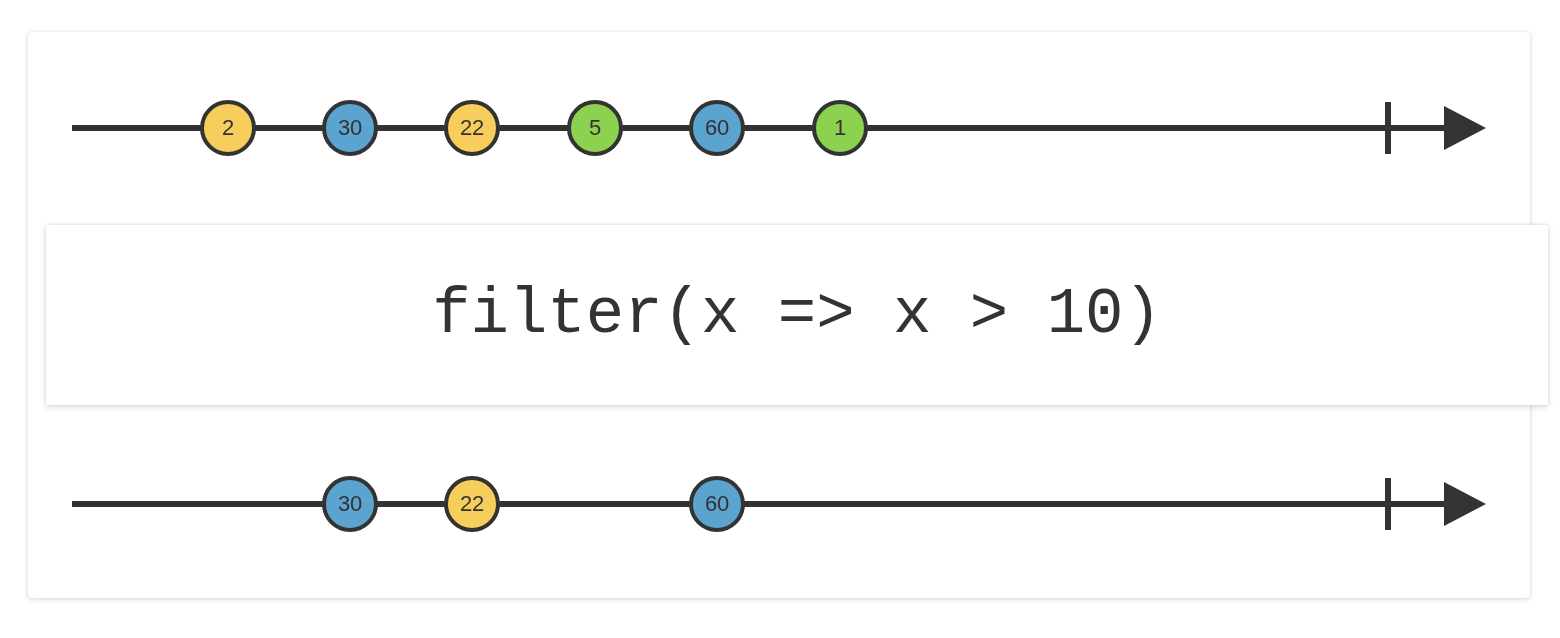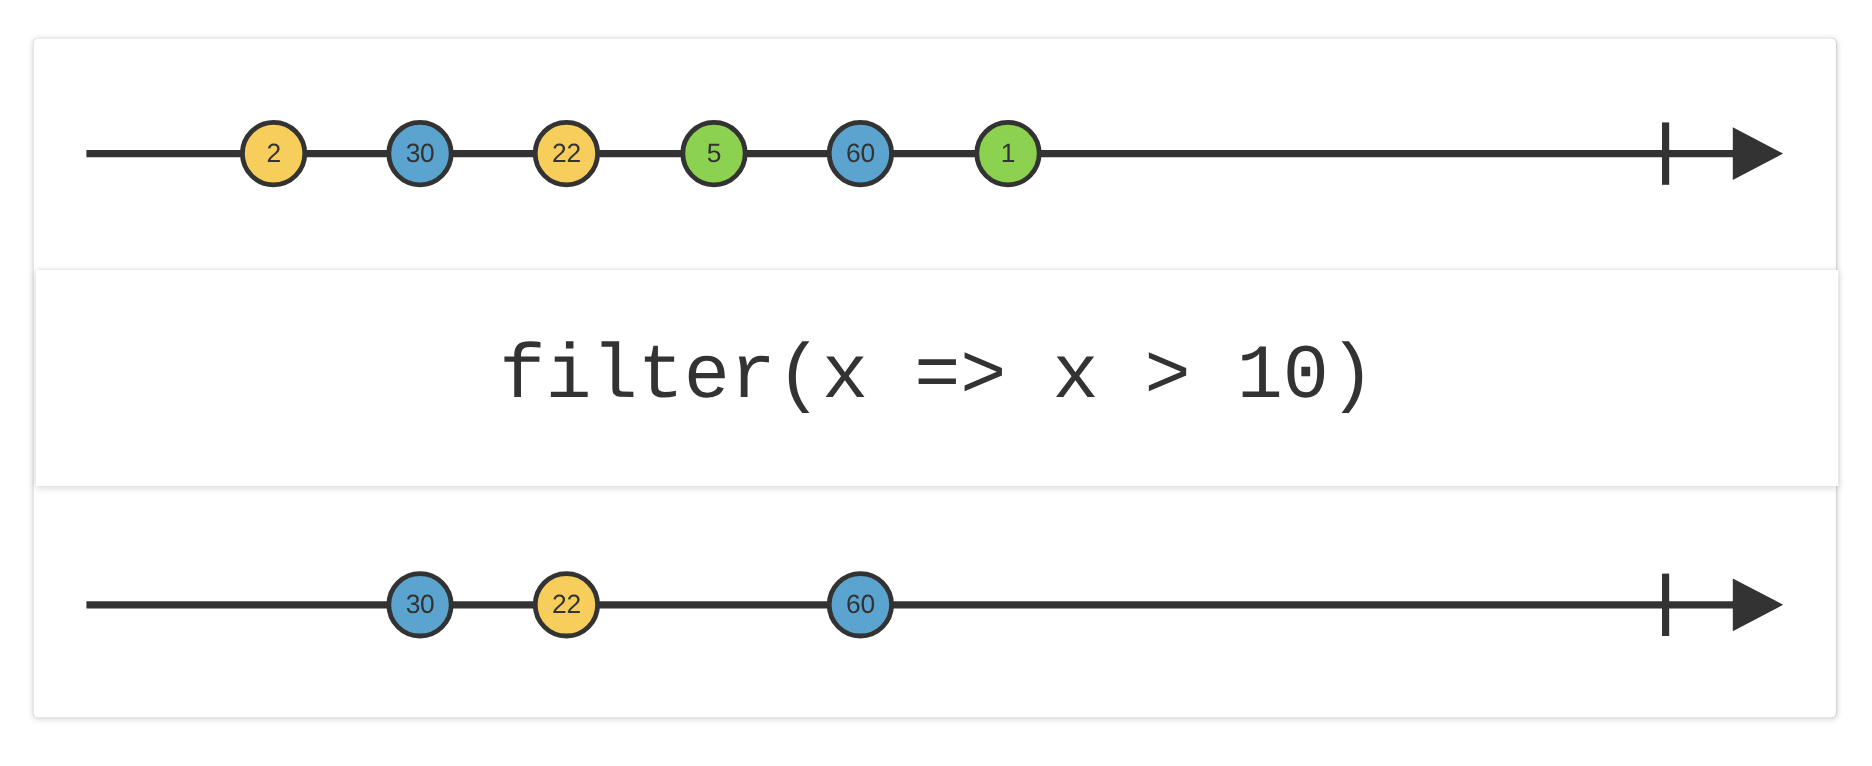--- a/index.html
+++ b/index.html
@@ -68,21 +68,21 @@
     font-family: "Liberation Sans", sans-serif;
     font-size: 22px;
     color: #333333;
     line-height: 1;
     letter-spacing: -0.3px;
   }
 
   
   .operator-panel {
     position: absolute;
-    left: 2px;
+    left: 18px;
     top: 193px;
     width: 1502px;
     height: 180px;
     background: #ffffff;
     display: flex;
     align-items: center;
     justify-content: center;
     box-shadow: 0 2px 6px rgba(0,0,0,0.16), 0 -1px 3px rgba(0,0,0,0.07);
     box-sizing: border-box;
   }

